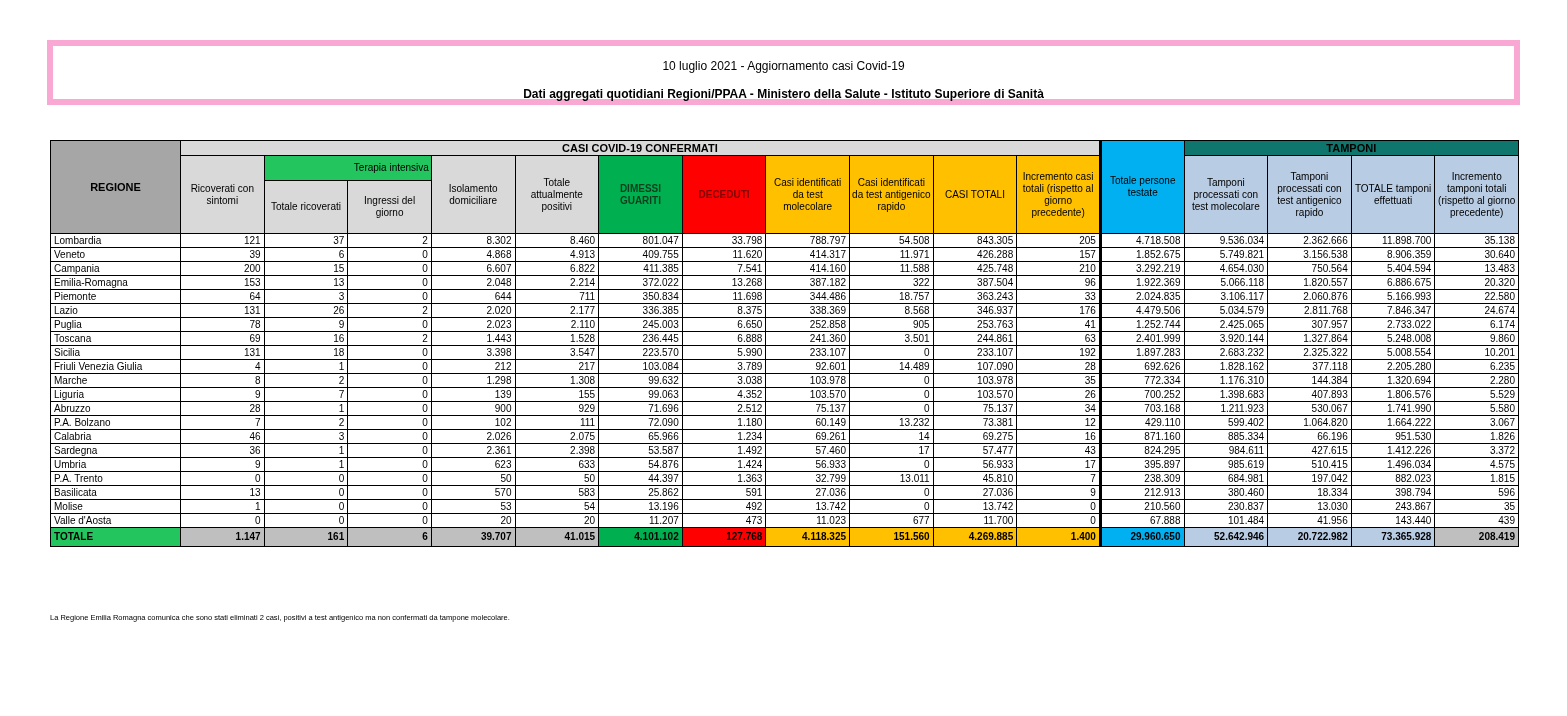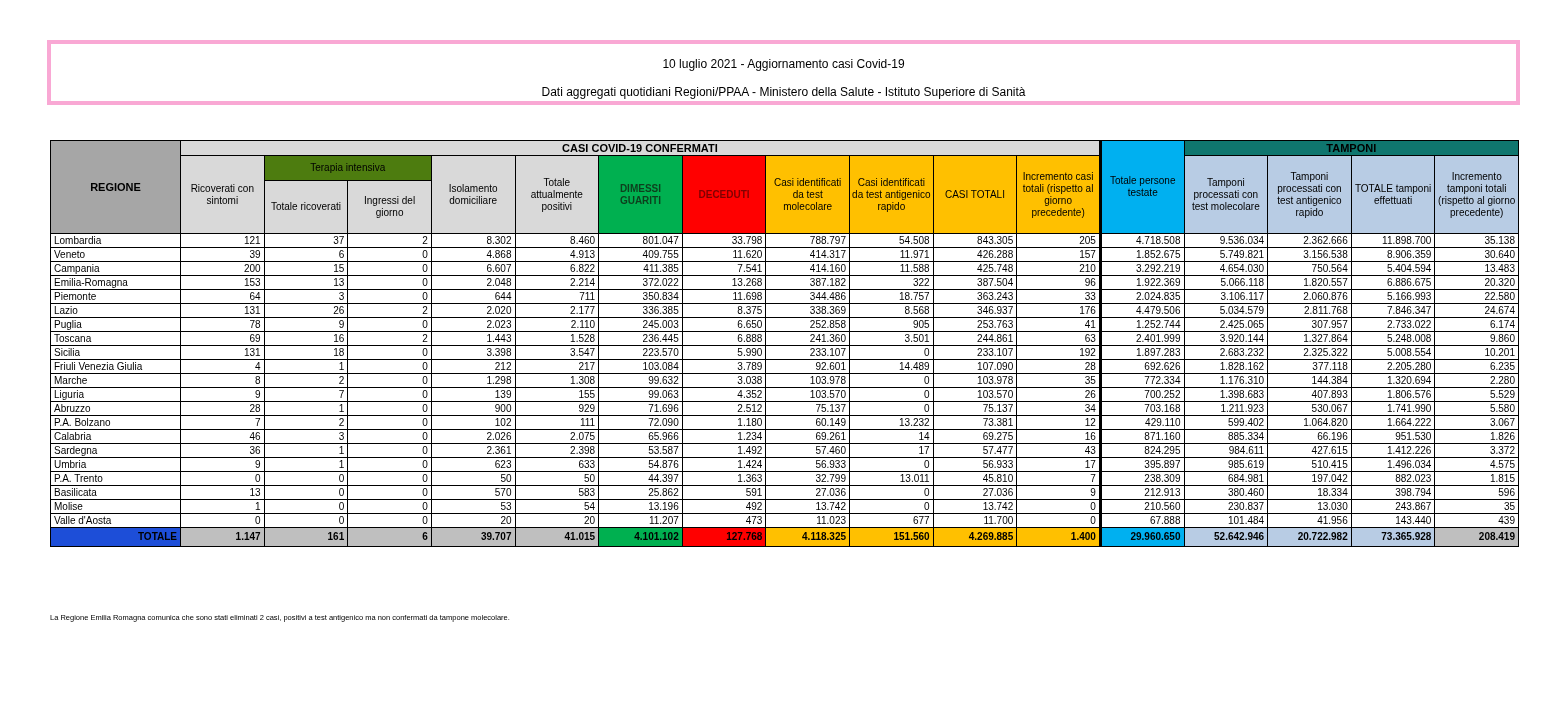--- a/index.html
+++ b/index.html
@@ -7,25 +7,25 @@
     width: 1567px; height: 716px;
     background: #ffffff;
     font-family: "Liberation Sans", sans-serif;
     color: #000;
     overflow: hidden;
   }
   .title-box {
     position: absolute;
     left: 47px; top: 40px;
     width: 1473px; height: 65px;
-    border: 4px solid #f9a8d4;
+    border: 6px solid #f9a8d4;
     text-align: center;
   }
   .title-line1 { margin-top: 13px; font-size: 12px; }
-  .title-line2 { margin-top: 14px; font-size: 12px; }
+  .title-line2 { margin-top: 14px; font-size: 12px; font-weight: bold; }
 
   .covid-table {
     position: absolute;
     left: 50px; top: 140px;
     border-collapse: collapse;
     table-layout: fixed;
     width: 1469px;
   }
   .covid-table th, .covid-table td {
     border: 1px solid #000;
@@ -39,21 +39,21 @@
     text-align: center;
     vertical-align: middle;
     font-size: 10px;
     line-height: 12px;
     padding: 1px 2px;
   }
   th.hdr-regione { background: #a6a6a6; font-weight: bold; font-size: 11px; }
   th.grp-gray { background: #d9d9d9; font-weight: bold; font-size: 11px; height: 15px; }
   th.grp-blue { background: #0f766e; font-weight: bold; font-size: 11px; }
   th.sub      { background: #d9d9d9; }
-  th.sub-ti   { background: #4d7c0f; height: 25px; }
+  th.sub-ti   { background: #22c55e; height: 25px; text-align: right; }
   th.h-green  { background: #00b050; color: #0d3f1d; font-weight: bold; }
   th.h-red    { background: #ff0000; color: #7f0000; font-weight: bold; }
   th.h-gold   { background: #ffc000; }
   th.h-cyan   { background: #00b0f0; }
   th.h-blue   { background: #b8cce4; }
   .thick-left { border-left: 3px solid #000 !important; }
   thead tr.r3 th { height: 53px; }
 
   tbody td {
     font-size: 10px;
@@ -63,21 +63,21 @@
     background: #fff;
   }
   td.region { text-align: left; }
   td.num    { text-align: right; }
 
   tr.total-row td {
     font-weight: bold;
     height: 19px;
     font-size: 10px;
   }
-  tr.total-row td.total-label { background: #1d4ed8; text-align: right; }
+  tr.total-row td.total-label { background: #22c55e; text-align: left; }
   tr.total-row td.c-gray  { background: #bfbfbf; }
   tr.total-row td.c-green { background: #00b050; }
   tr.total-row td.c-red   { background: #ff0000; }
   tr.total-row td.c-gold  { background: #ffc000; }
   tr.total-row td.c-cyan  { background: #00b0f0; }
   tr.total-row td.c-blue  { background: #b8cce4; }
 
   .notes {
     position: absolute;
     left: 50px; top: 591px;

